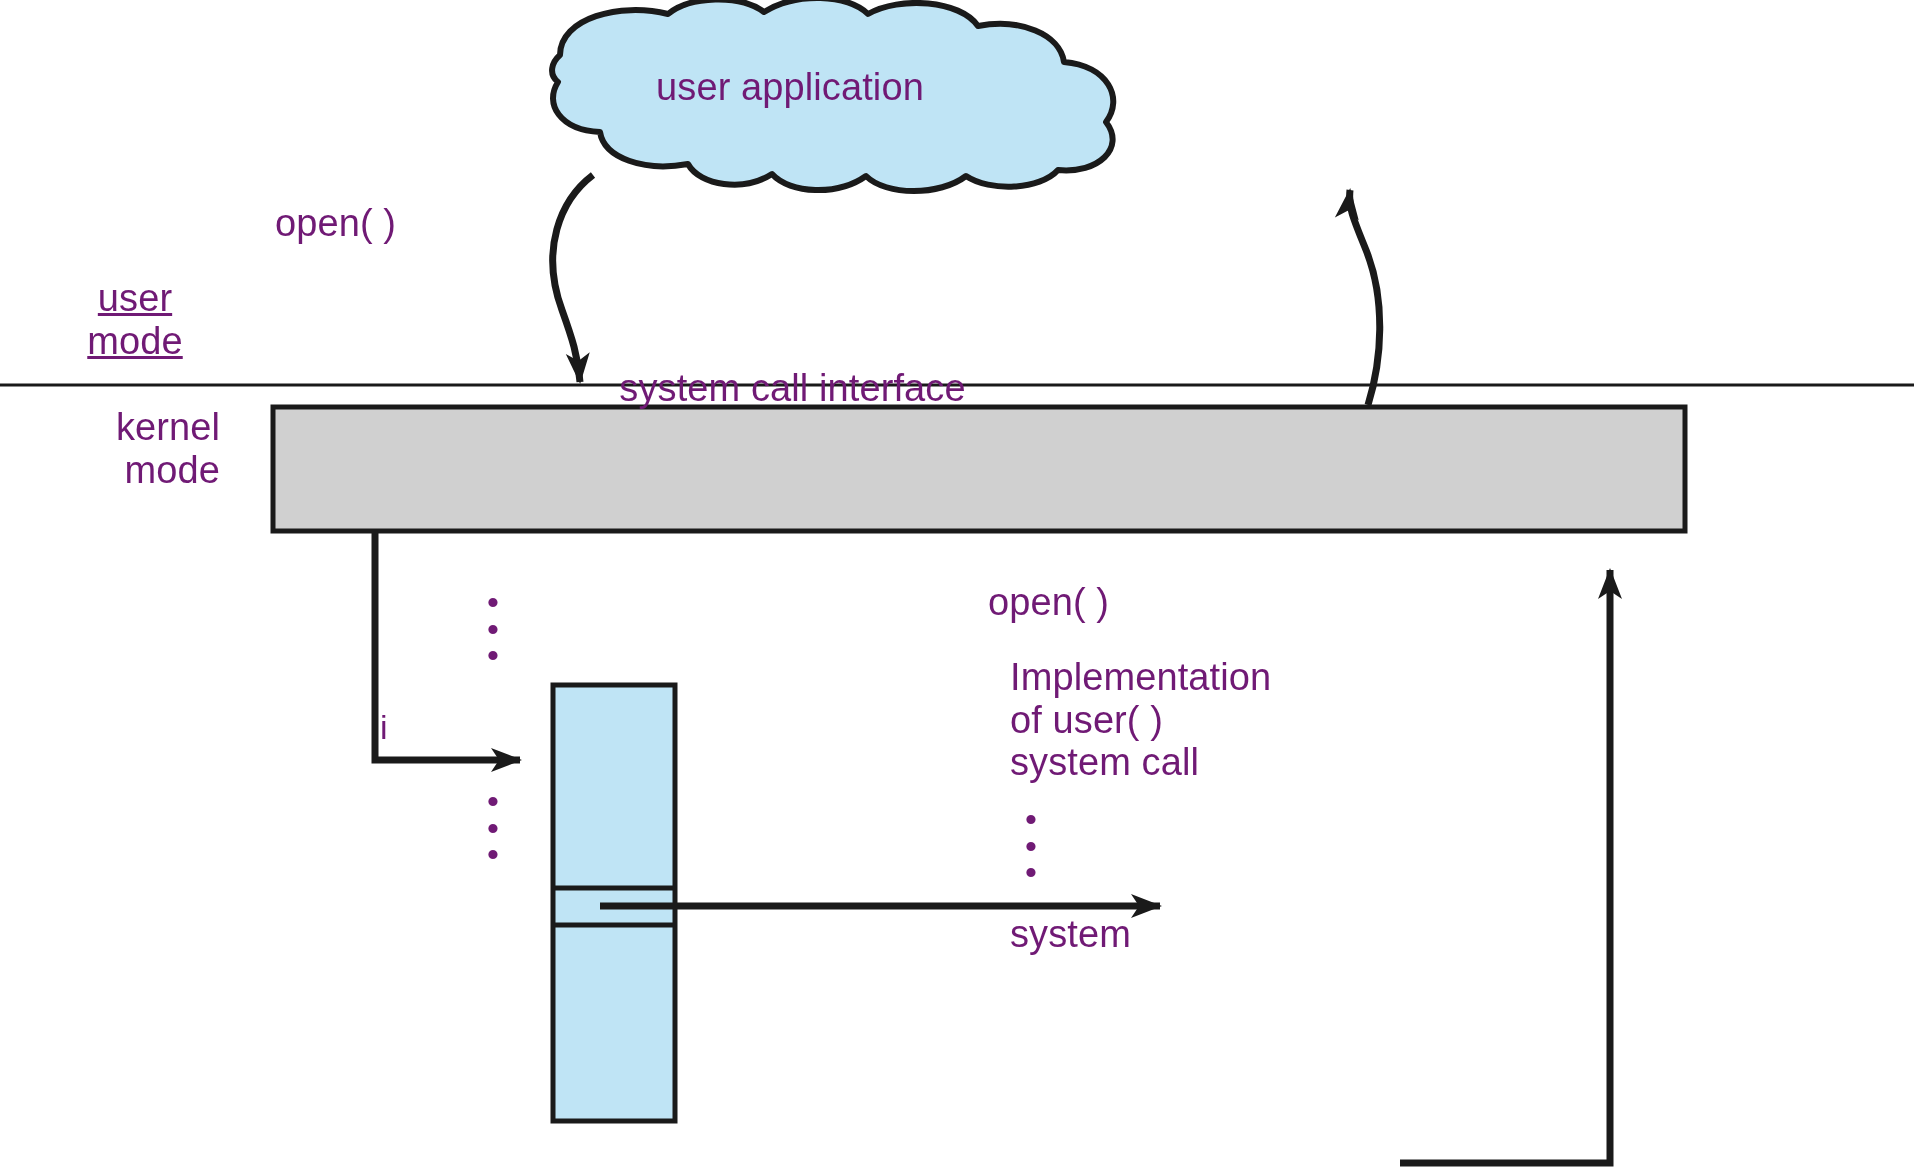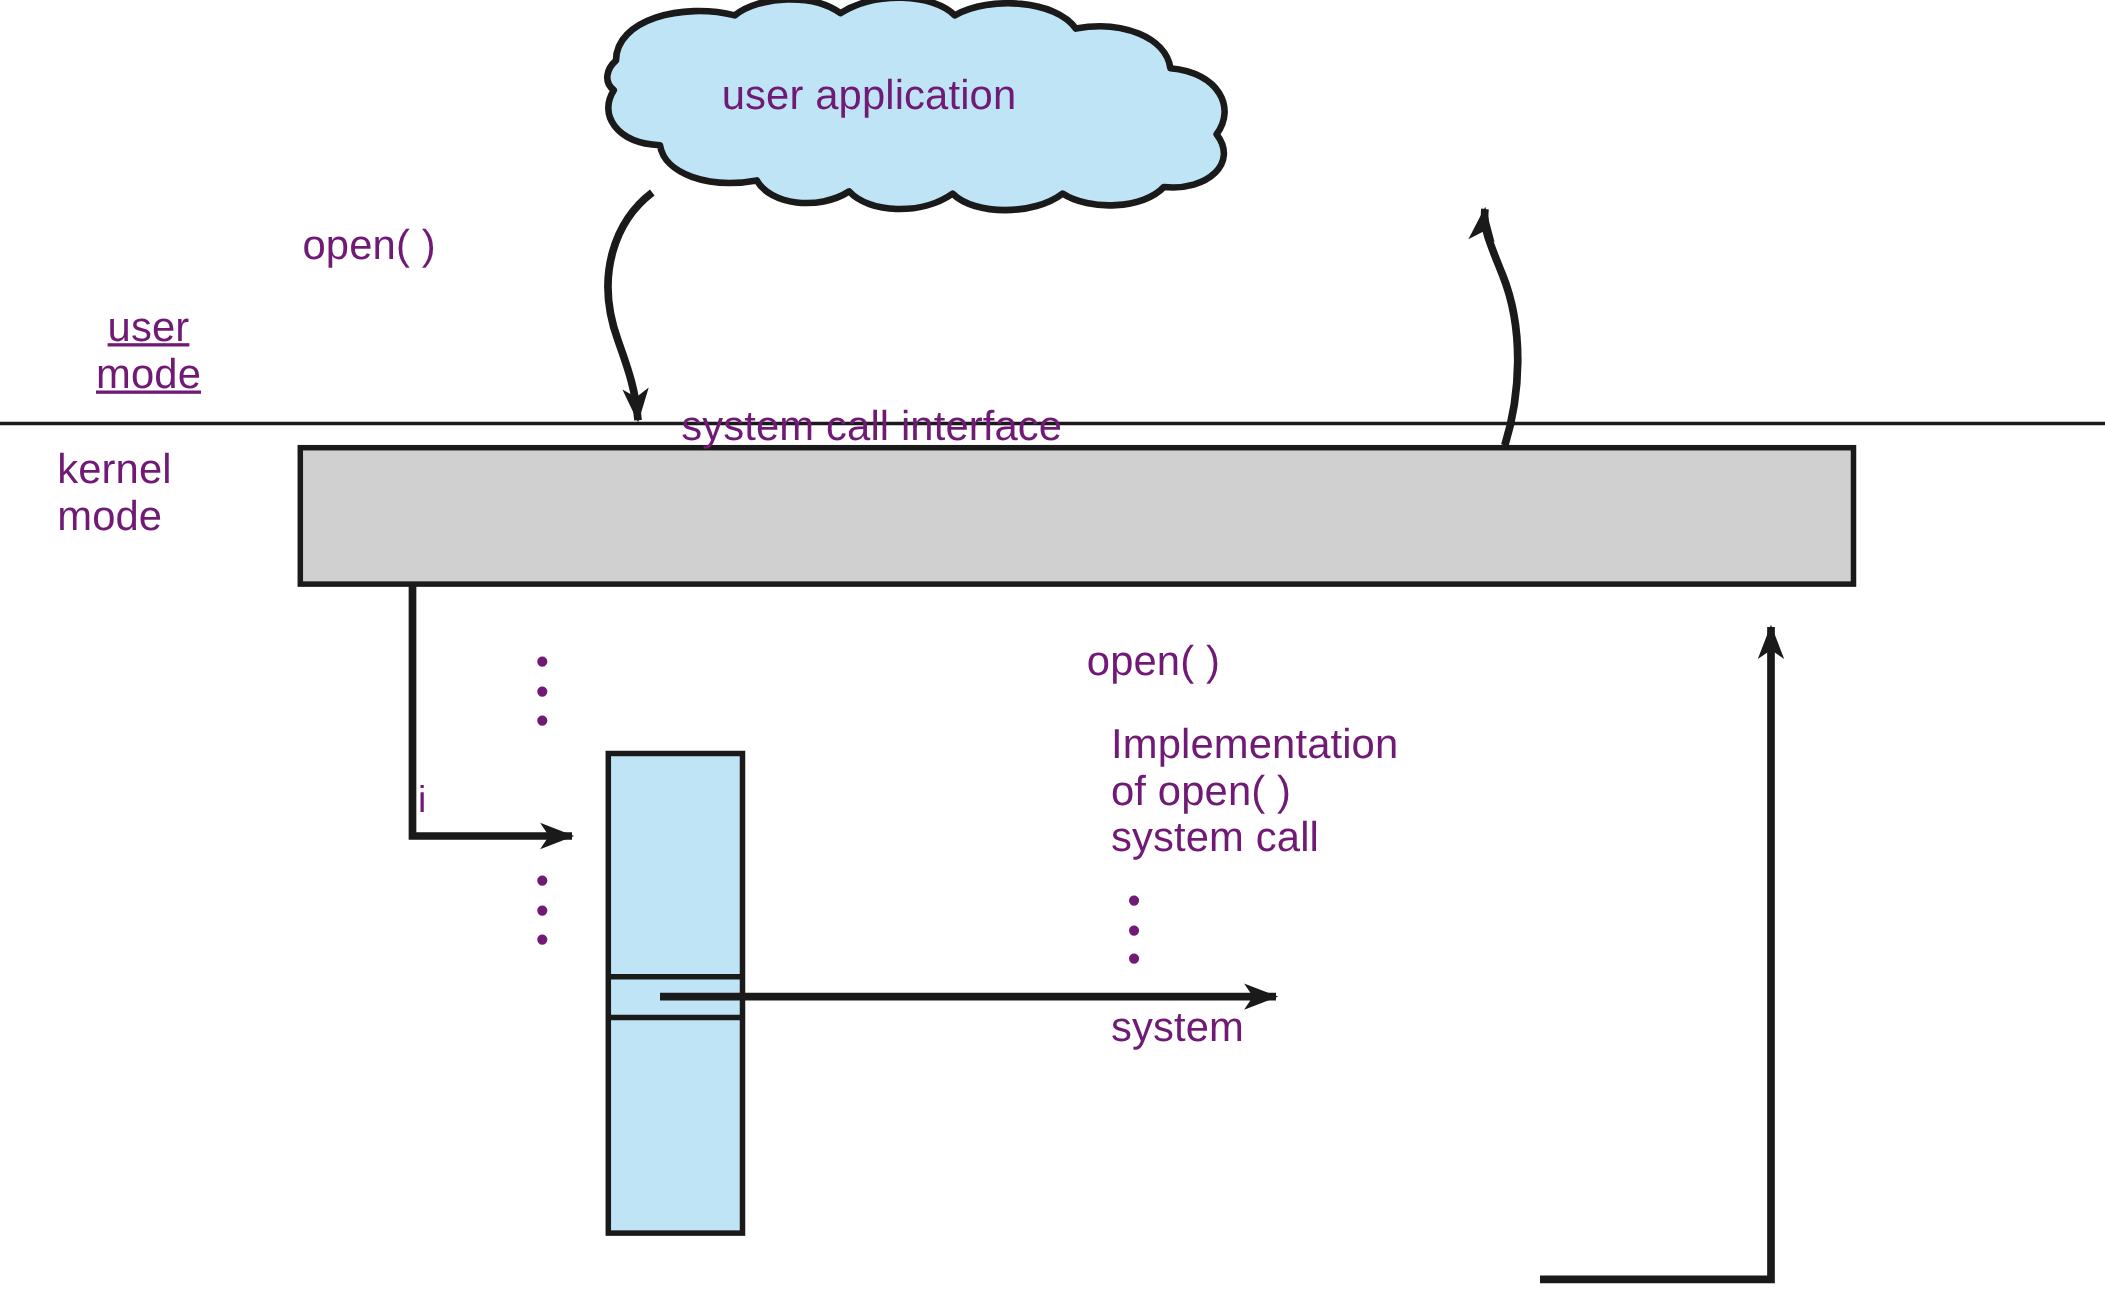--- a/index.html
+++ b/index.html
@@ -51,21 +51,21 @@
     top: 277px;
     width: 150px;
     text-align: center;
     font-size: 38px;
     text-decoration: underline;
   }
   .kernel-mode-label {
     left: 52px;
     top: 406px;
     width: 168px;
-    text-align: left;
+    text-align: right;
     font-size: 38px;
   }
   .sci-label {
     left: 225px;
     top: 367px;
     width: 1135px;
     text-align: center;
     font-size: 38px;
   }
   .index-label {
@@ -179,21 +179,21 @@
 •
 •</div>
 
   <div class="lbl dots dots-lower">•
 •
 •</div>
 
   <div class="lbl impl-open-label">open( )</div>
 
   <div class="lbl impl-body-label">Implementation
-of open( )
+of user( )
 system call</div>
 
   <div class="lbl dots dots-right">•
 •
 •</div>
 
   <div class="lbl return-label">system</div>
 
 </div>
 

